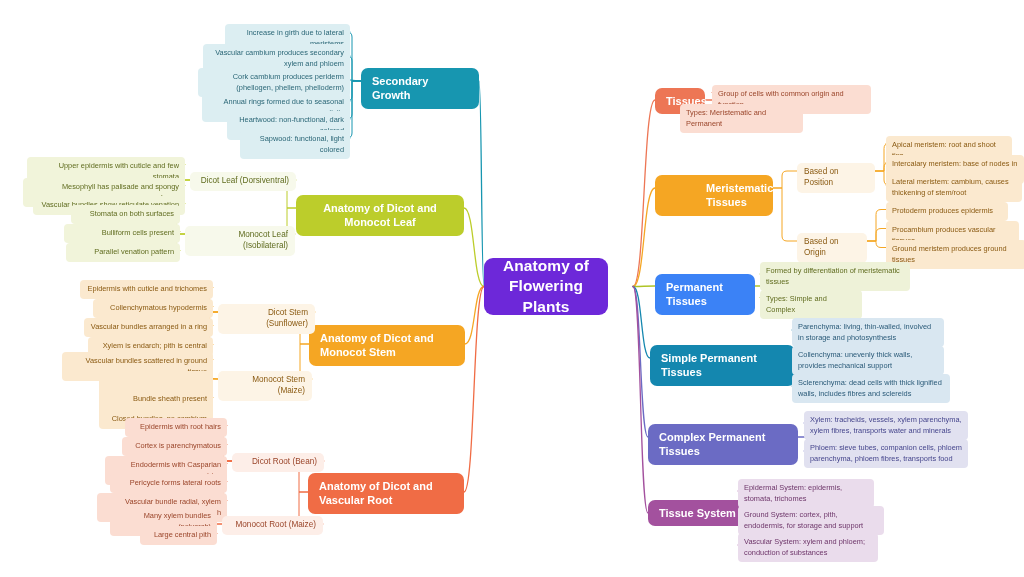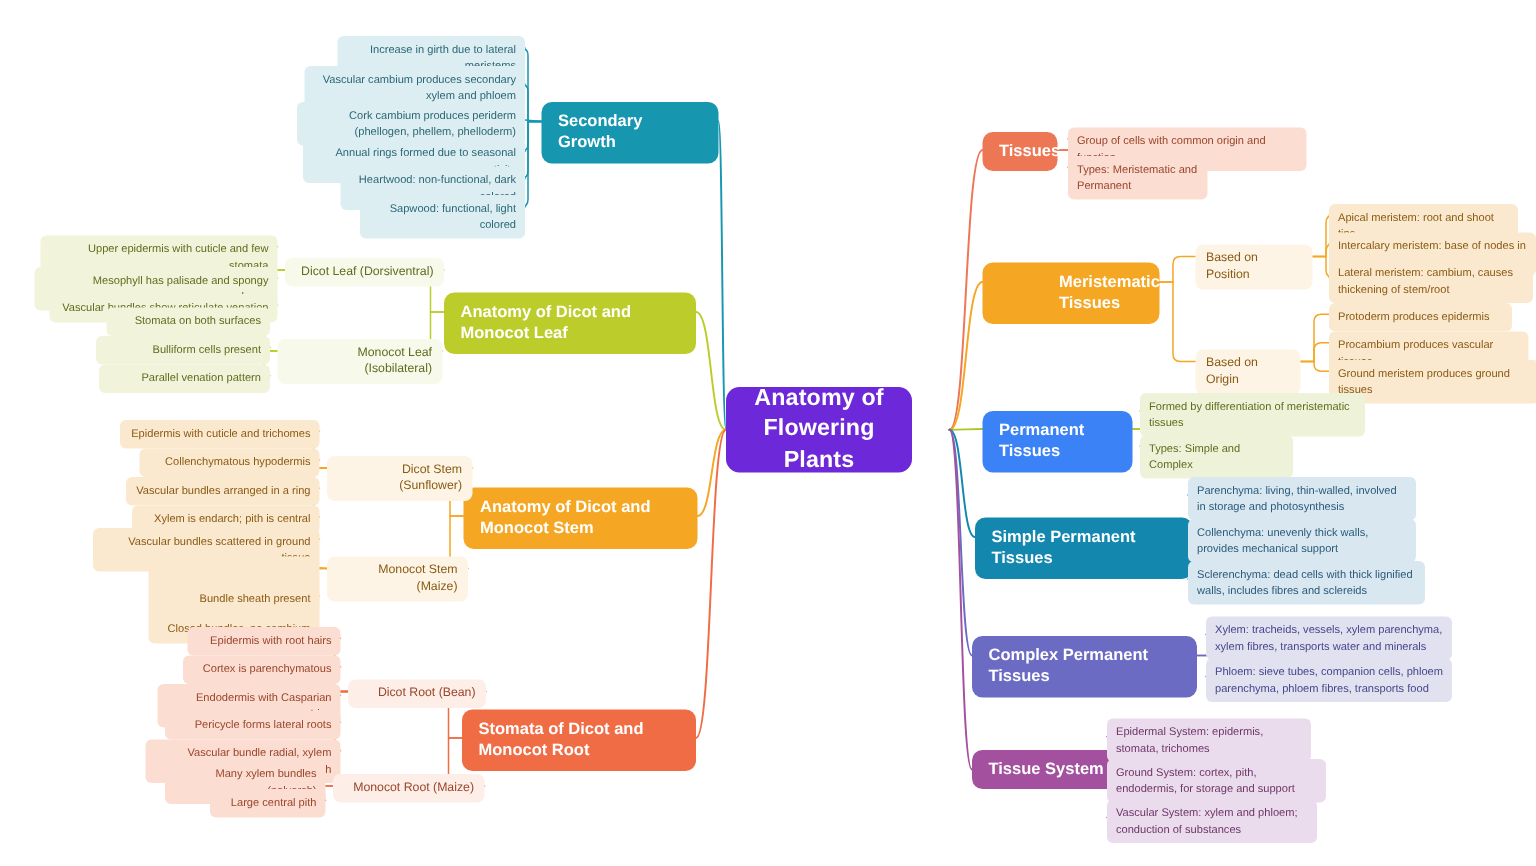--- a/index.html
+++ b/index.html
@@ -125,21 +125,21 @@
       <div class="node leaf lend" style="left: 202px; top: 93px; width: 148px; min-height: 16px; background: rgb(220, 238, 242); color: rgb(42, 102, 118);">
         <span style="white-space: pre-line;">Annual rings formed due to seasonal activity</span>
       </div>
       <div class="node leaf lend" style="left: 227px; top: 111px; width: 123px; min-height: 16px; background: rgb(220, 238, 242); color: rgb(42, 102, 118);">
         <span style="white-space: pre-line;">Heartwood: non-functional, dark colored</span>
       </div>
       <div class="node leaf lend" style="left: 240px; top: 130px; width: 110px; min-height: 16px; background: rgb(220, 238, 242); color: rgb(42, 102, 118);">
         <span style="white-space: pre-line;">Sapwood: functional, light colored</span>
       </div>
       <div class="node b1" style="left: 296px; top: 195px; width: 168px; min-height: 26px; background: rgb(188, 205, 43); font-size: 11px; justify-content: flex-start;">
-        <span style="white-space: pre-line;">Anatomy of Dicot and Monocot Leaf</span>
+        <span style="white-space: pre-line; text-align: center;">Anatomy of Dicot and Monocot Leaf</span>
       </div>
       <div class="node b2 lend" style="left: 190px; top: 172px; width: 106px; min-height: 16px; background: rgb(247, 249, 235); color: rgb(95, 107, 30);">
         <span style="white-space: pre-line;">Dicot Leaf (Dorsiventral)</span>
       </div>
       <div class="node leaf lend" style="left: 27px; top: 157px; width: 158px; min-height: 15px; background: rgb(241, 244, 218); color: rgb(95, 107, 30);">
         <span style="white-space: pre-line;">Upper epidermis with cuticle and few stomata</span>
       </div>
       <div class="node leaf lend" style="left: 23px; top: 178px; width: 162px; min-height: 15px; background: rgb(241, 244, 218); color: rgb(95, 107, 30);">
         <span style="white-space: pre-line;">Mesophyll has palisade and spongy parenchyma</span>
       </div>
@@ -182,21 +182,21 @@
       <div class="node leaf lend" style="left: 62px; top: 352px; width: 151px; min-height: 15px; background: rgb(251, 233, 207); color: rgb(138, 90, 18);">
         <span style="white-space: pre-line;">Vascular bundles scattered in ground tissue</span>
       </div>
       <div class="node leaf lend" style="left: 99px; top: 371px; width: 114px; min-height: 15px; background: rgb(251, 233, 207); color: rgb(138, 90, 18);">
         <span style="white-space: pre-line; margin-top: 39px;">Closed bundles, no cambium</span>
       </div>
       <div class="node leaf lend" style="left: 105px; top: 390px; width: 108px; min-height: 15px; background: rgb(251, 233, 207); color: rgb(138, 90, 18);">
         <span style="white-space: pre-line;">Bundle sheath present</span>
       </div>
       <div class="node b1" style="left: 308px; top: 473px; width: 156px; min-height: 38px; background: rgb(240, 108, 69); font-size: 11px; justify-content: flex-start;">
-        <span style="white-space: pre-line;">Stomata of Dicot and Monocot Root</span>
+        <span style="white-space: pre-line;">Anatomy of Dicot and Vascular Root</span>
       </div>
       <div class="node b2 lend" style="left: 232px; top: 453px; width: 92px; min-height: 16px; background: rgb(253, 238, 232); color: rgb(154, 69, 42);">
         <span style="white-space: pre-line;">Dicot Root (Bean)</span>
       </div>
       <div class="node leaf lend" style="left: 125px; top: 418px; width: 102px; min-height: 15px; background: rgb(251, 221, 210); color: rgb(154, 69, 42);">
         <span style="white-space: pre-line;">Epidermis with root hairs</span>
       </div>
       <div class="node leaf lend" style="left: 122px; top: 437px; width: 105px; min-height: 15px; background: rgb(251, 221, 210); color: rgb(154, 69, 42);">
         <span style="white-space: pre-line;">Cortex is parenchymatous</span>
       </div>
@@ -217,21 +217,21 @@
       </div>
       <div class="node leaf lend" style="left: 140px; top: 526px; width: 77px; min-height: 15px; background: rgb(251, 221, 210); color: rgb(154, 69, 42);">
         <span style="white-space: pre-line;">Large central pith</span>
       </div>
       <div class="node b1" style="left: 655px; top: 88px; width: 50px; min-height: 24px; background: rgb(237, 118, 85); font-size: 11px; justify-content: flex-start;">
         <span style="white-space: pre-line;">Tissues</span>
       </div>
       <div class="node leaf right" style="left: 712px; top: 85px; width: 159px; min-height: 15px; background: rgb(251, 221, 210); color: rgb(154, 69, 42);">
         <span style="white-space: pre-line;">Group of cells with common origin and function</span>
       </div>
-      <div class="node leaf right" style="left: 712px; top: 104px; width: 93px; min-height: 15px; background: rgb(251, 221, 210); color: rgb(154, 69, 42);">
+      <div class="node leaf right" style="left: 680px; top: 104px; width: 123px; min-height: 15px; background: rgb(251, 221, 210); color: rgb(154, 69, 42);">
         <span style="white-space: pre-line;">Types: Meristematic and Permanent</span>
       </div>
       <div class="node b1" style="left: 655px; top: 175px; width: 118px; min-height: 26px; background: rgb(245, 166, 35); font-size: 11px; justify-content: flex-start;">
         <span style="white-space: pre-line; margin-left: 40px;">Meristematic Tissues</span>
       </div>
       <div class="node b2 right" style="left: 797px; top: 163px; width: 78px; min-height: 16px; background: rgb(253, 244, 230); color: rgb(138, 90, 18);">
         <span style="white-space: pre-line;">Based on Position</span>
       </div>
       <div class="node leaf right" style="left: 886px; top: 136px; width: 126px; min-height: 15px; background: rgb(251, 233, 207); color: rgb(138, 90, 18);">
         <span style="white-space: pre-line;">Apical meristem: root and shoot tips</span>

